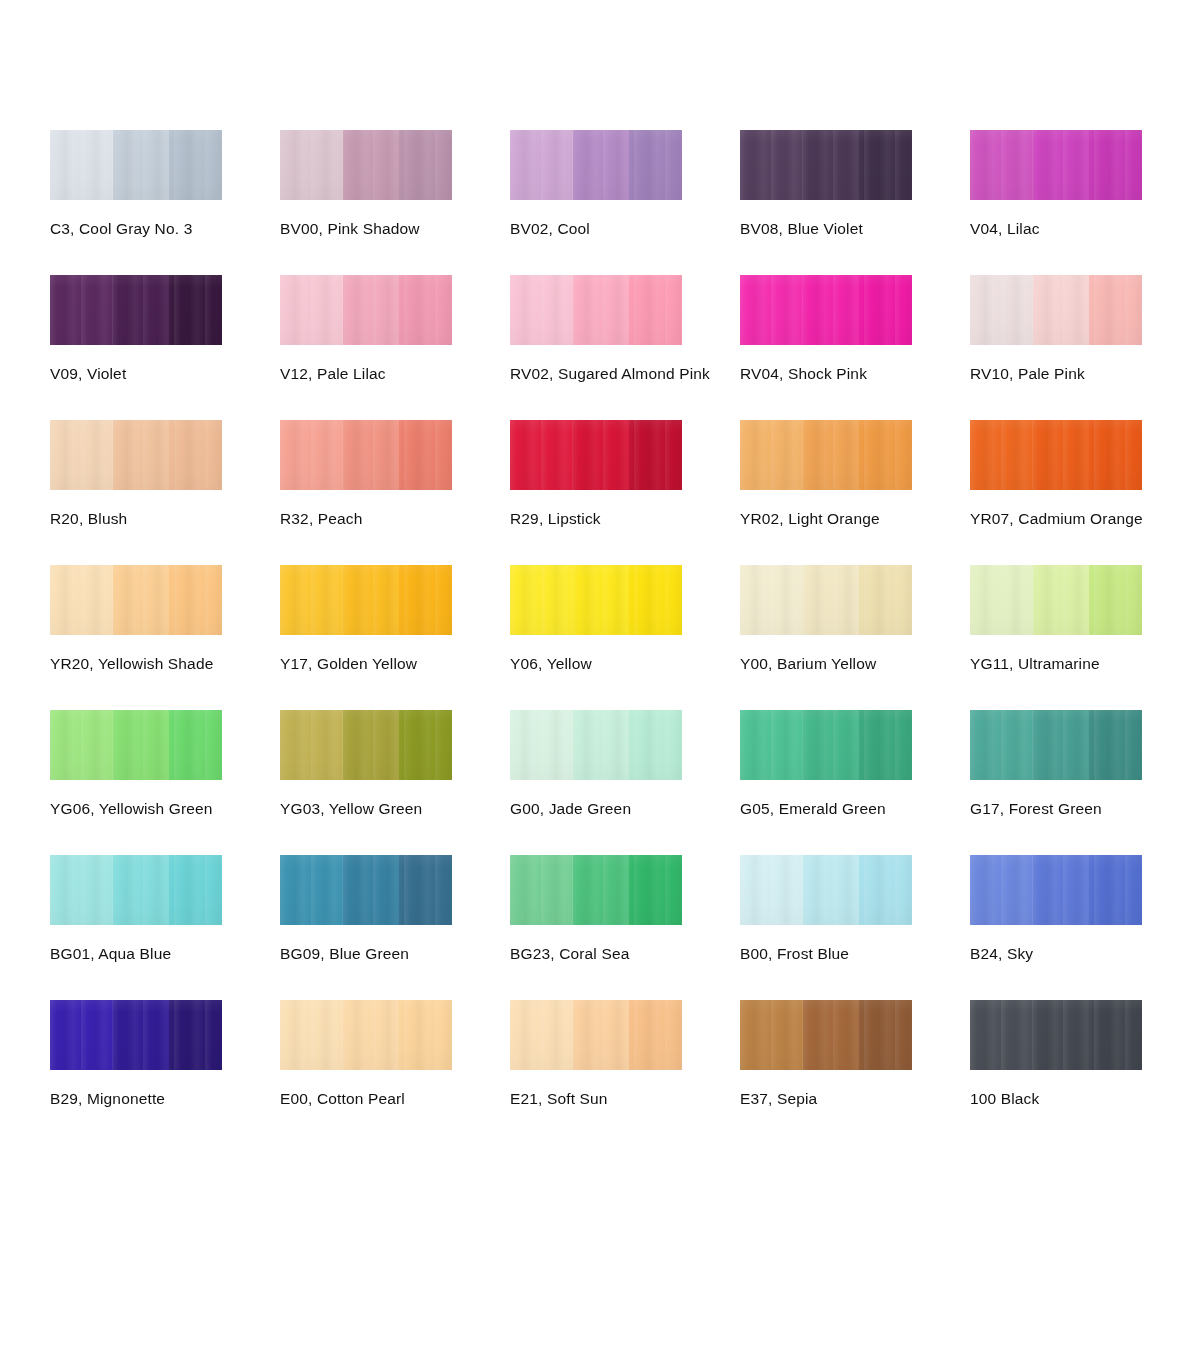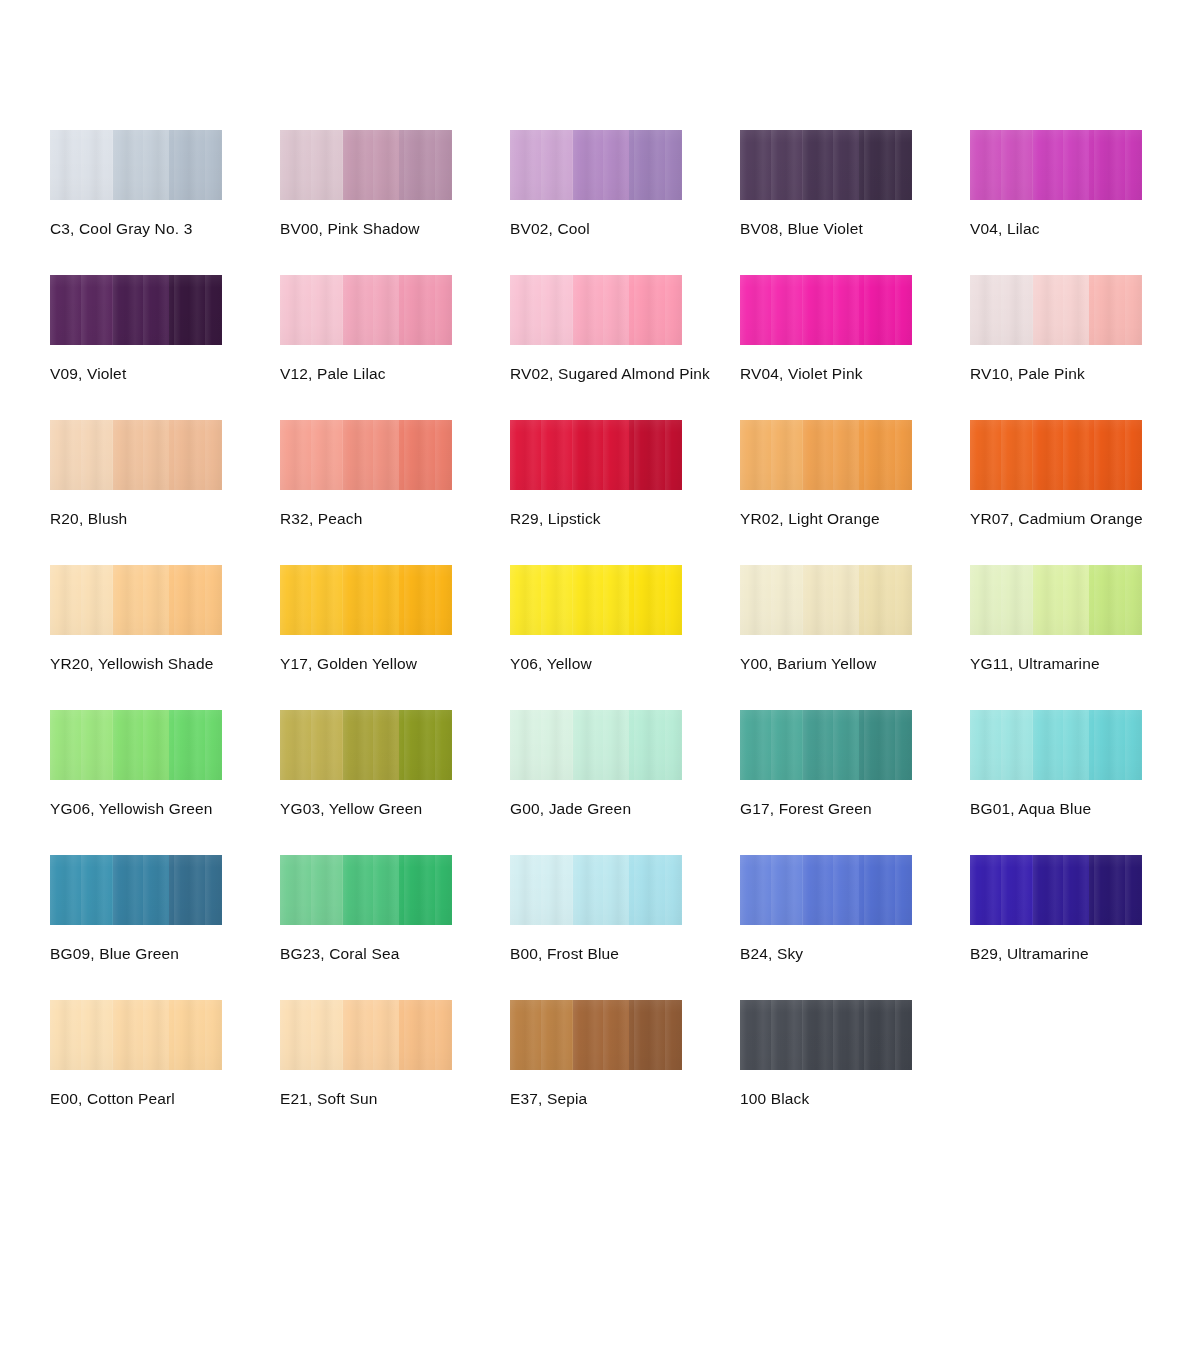--- a/index.html
+++ b/index.html
@@ -155,21 +155,21 @@
           <div class="band b3" style="background-color: rgb(252, 155, 180);"></div>
         </div>
         <div class="swatch-label">RV02, Sugared Almond Pink</div>
       </div>
       <div class="swatch-cell">
         <div class="swatch-block">
           <div class="band b1" style="background-color: rgb(244, 46, 176);"></div>
           <div class="band b2" style="background-color: rgb(242, 37, 171);"></div>
           <div class="band b3" style="background-color: rgb(238, 27, 165);"></div>
         </div>
-        <div class="swatch-label">RV04, Violet Pink</div>
+        <div class="swatch-label">RV04, Shock Pink</div>
       </div>
       <div class="swatch-cell">
         <div class="swatch-block">
           <div class="band b1" style="background-color: rgb(237, 223, 224);"></div>
           <div class="band b2" style="background-color: rgb(246, 211, 210);"></div>
           <div class="band b3" style="background-color: rgb(248, 184, 180);"></div>
         </div>
         <div class="swatch-label">RV10, Pale Pink</div>
       </div>
       <div class="swatch-cell">
@@ -271,20 +271,28 @@
       <div class="swatch-cell">
         <div class="swatch-block">
           <div class="band b1" style="background-color: rgb(217, 242, 226);"></div>
           <div class="band b2" style="background-color: rgb(200, 239, 220);"></div>
           <div class="band b3" style="background-color: rgb(184, 236, 214);"></div>
         </div>
         <div class="swatch-label">G00, Jade Green</div>
       </div>
       <div class="swatch-cell">
         <div class="swatch-block">
+          <div class="band b1" style="background-color: rgb(79, 195, 149);"></div>
+          <div class="band b2" style="background-color: rgb(70, 184, 140);"></div>
+          <div class="band b3" style="background-color: rgb(59, 168, 127);"></div>
+        </div>
+        <div class="swatch-label">G05, Emerald Green</div>
+      </div>
+      <div class="swatch-cell">
+        <div class="swatch-block">
           <div class="band b1" style="background-color: rgb(80, 171, 156);"></div>
           <div class="band b2" style="background-color: rgb(72, 158, 147);"></div>
           <div class="band b3" style="background-color: rgb(62, 141, 133);"></div>
         </div>
         <div class="swatch-label">G17, Forest Green</div>
       </div>
       <div class="swatch-cell">
         <div class="swatch-block">
           <div class="band b1" style="background-color: rgb(159, 229, 226);"></div>
           <div class="band b2" style="background-color: rgb(131, 220, 220);"></div>
@@ -323,21 +331,21 @@
           <div class="band b3" style="background-color: rgb(84, 112, 209);"></div>
         </div>
         <div class="swatch-label">B24, Sky</div>
       </div>
       <div class="swatch-cell">
         <div class="swatch-block">
           <div class="band b1" style="background-color: rgb(58, 33, 176);"></div>
           <div class="band b2" style="background-color: rgb(50, 28, 150);"></div>
           <div class="band b3" style="background-color: rgb(43, 24, 116);"></div>
         </div>
-        <div class="swatch-label">B29, Ultramarine</div>
+        <div class="swatch-label">B29, Mignonette</div>
       </div>
       <div class="swatch-cell">
         <div class="swatch-block">
           <div class="band b1" style="background-color: rgb(251, 224, 181);"></div>
           <div class="band b2" style="background-color: rgb(251, 217, 168);"></div>
           <div class="band b3" style="background-color: rgb(251, 212, 156);"></div>
         </div>
         <div class="swatch-label">E00, Cotton Pearl</div>
       </div>
       <div class="swatch-cell">

